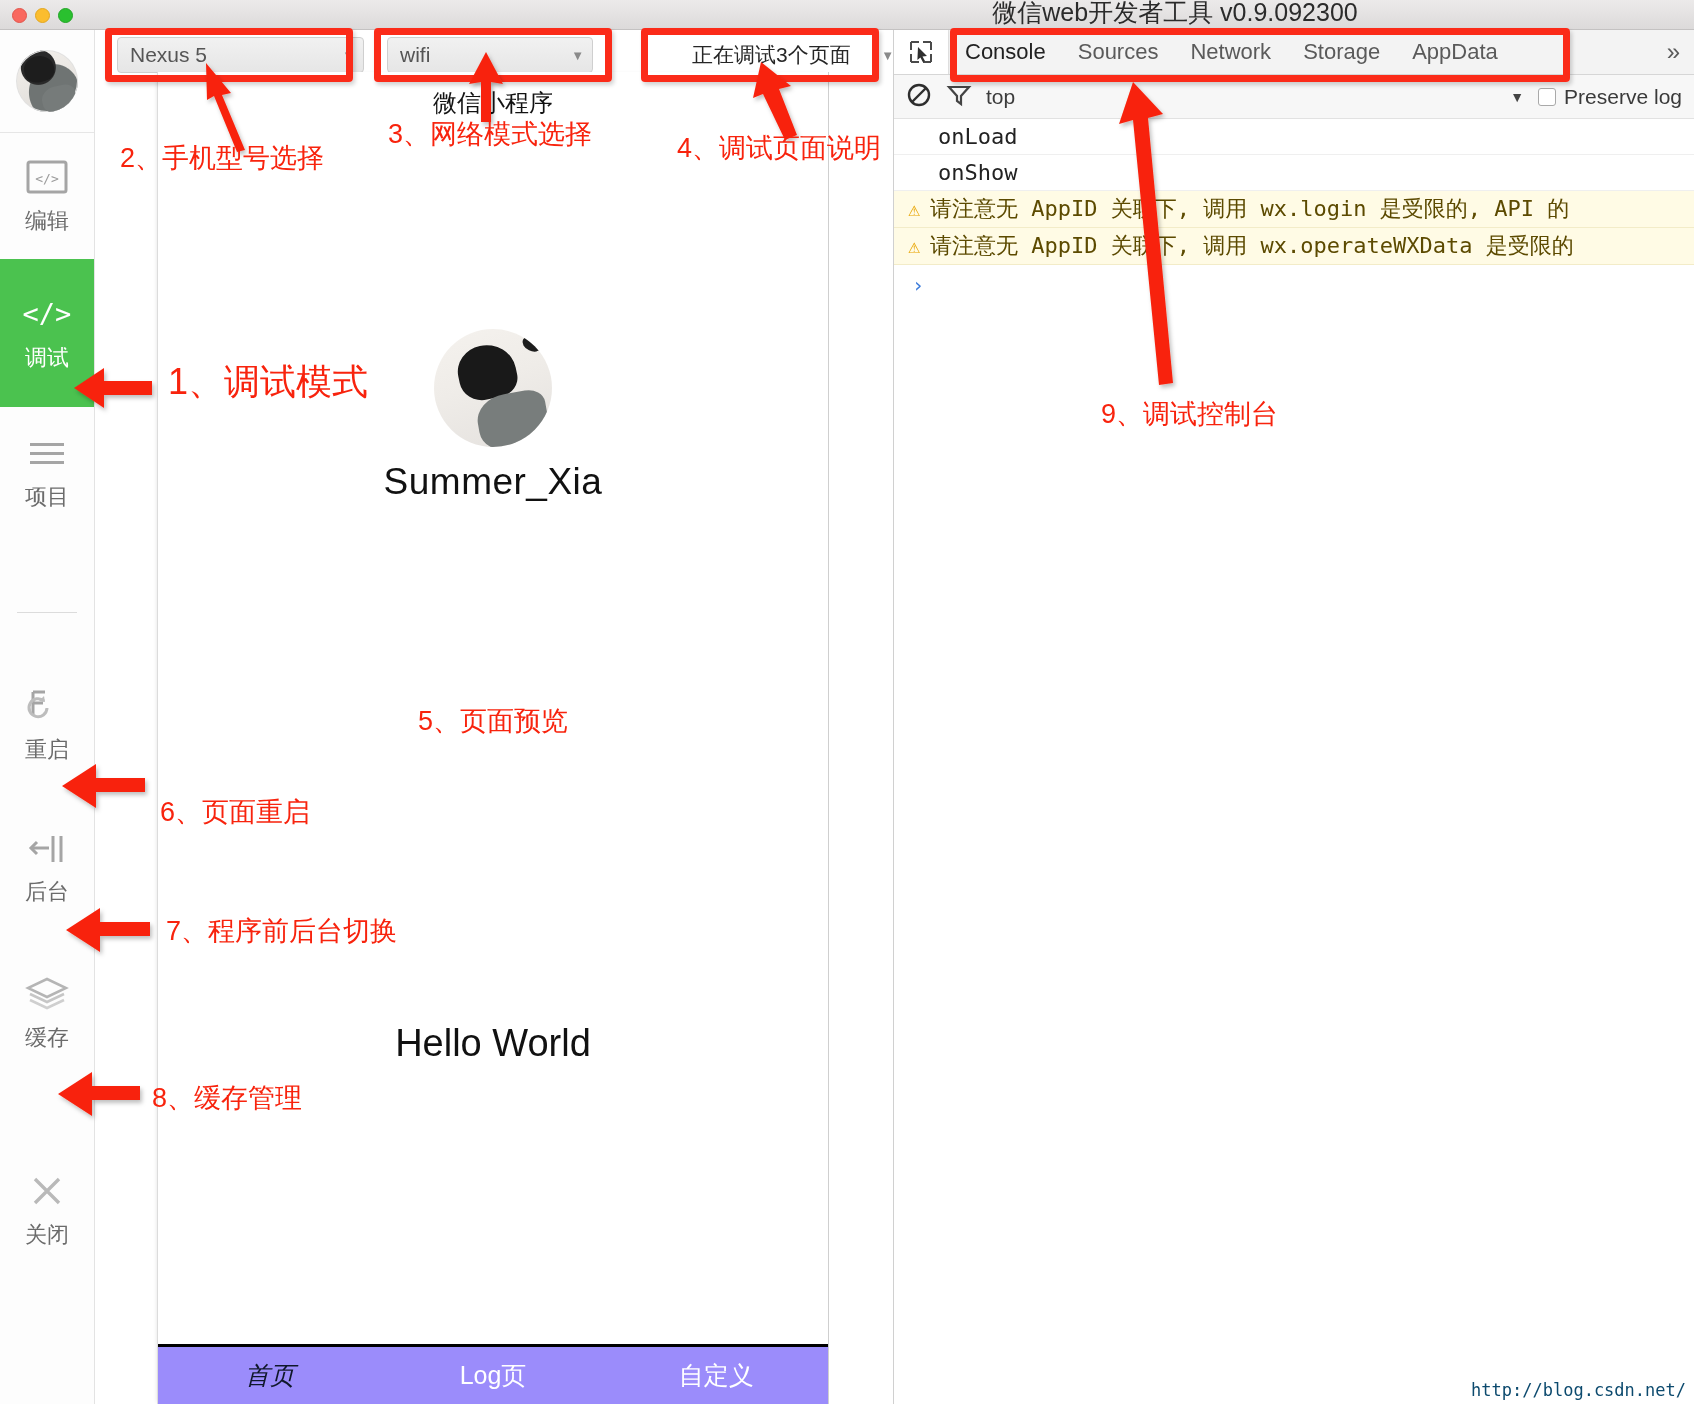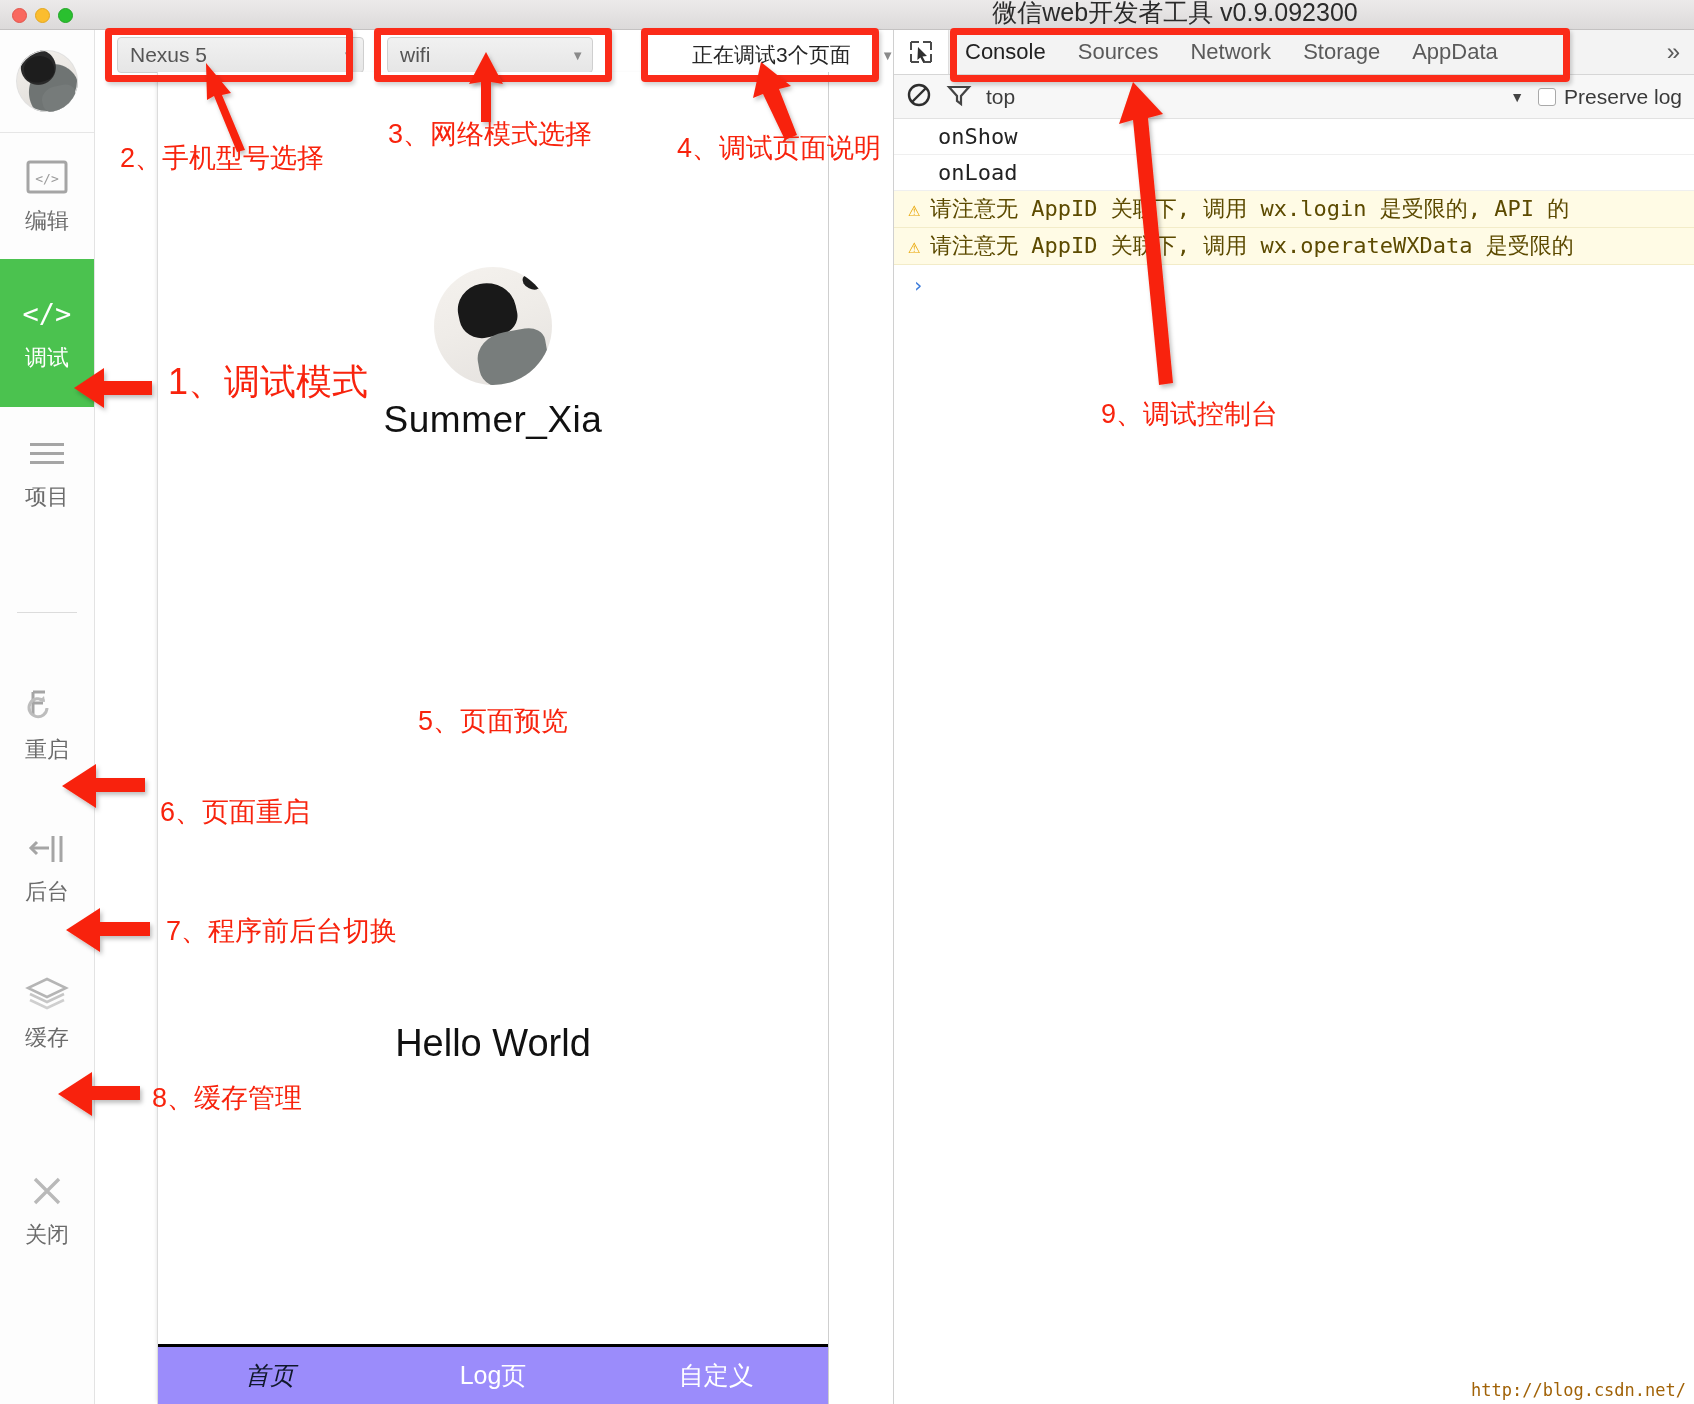--- a/index.html
+++ b/index.html
@@ -207,21 +207,21 @@
     font-size: 27px;
     white-space: nowrap;
     font-family: "Liberation Sans", sans-serif;
   }
   .note.big { font-size: 36px; }
   .arrow { position: absolute; pointer-events: none; }
 
   .watermark {
     position: absolute; right: 8px; bottom: 4px;
     font-family: "DejaVu Sans Mono", monospace;
-    font-size: 17px; color: #a16207;
+    font-size: 17px; color: #0c4a6e;
   }
 </style>
 </head>
 <body>
 
 <div id="app">
 
   <div class="titlebar">
     <div class="traffic">
       <div class="dot red"></div>
@@ -329,20 +329,21 @@
     <span>wifi</span>
     <span class="caret">▼</span>
   </div>
 
   <div class="select plain" style="left:648px; top:37px; width:222px; border:0; background:transparent;margin-left:32px;">
     <span style="color:#262626;">正在调试3个页面</span>
     <span class="caret">▼</span>
   </div>
 
   <div class="phone">
+    <div class="phone-nav">微信小程序</div>
 
     <div class="profile">
       <div class="profile-avatar">
         <div class="hair"></div>
           <div class="body"></div>
           <div class="spot"></div>
       </div>
       <div class="profile-name">Summer_Xia</div>
     </div>
 
@@ -386,24 +387,24 @@
       <span class="dt-ctx">top</span>
       <span class="dt-ctx-caret">▼</span>
       <span class="dt-preserve">
         <span class="cbox"></span>
         <span>Preserve log</span>
       </span>
     </div>
 
     <div>
       <div class="log-line">
+        <span>onLoad</span>
+      </div>
+      <div class="log-line">
         <span>onShow</span>
-      </div>
-      <div class="log-line">
-        <span>onLoad</span>
       </div>
       <div class="log-line warn">
         <span class="warn-ico">⚠</span>
         <span>请注意无 AppID 关联下, 调用 wx.login 是受限的, API 的</span>
       </div>
       <div class="log-line warn">
         <span class="warn-ico">⚠</span>
         <span>请注意无 AppID 关联下, 调用 wx.operateWXData 是受限的</span>
       </div>
       <div class="log-prompt">›</div>

